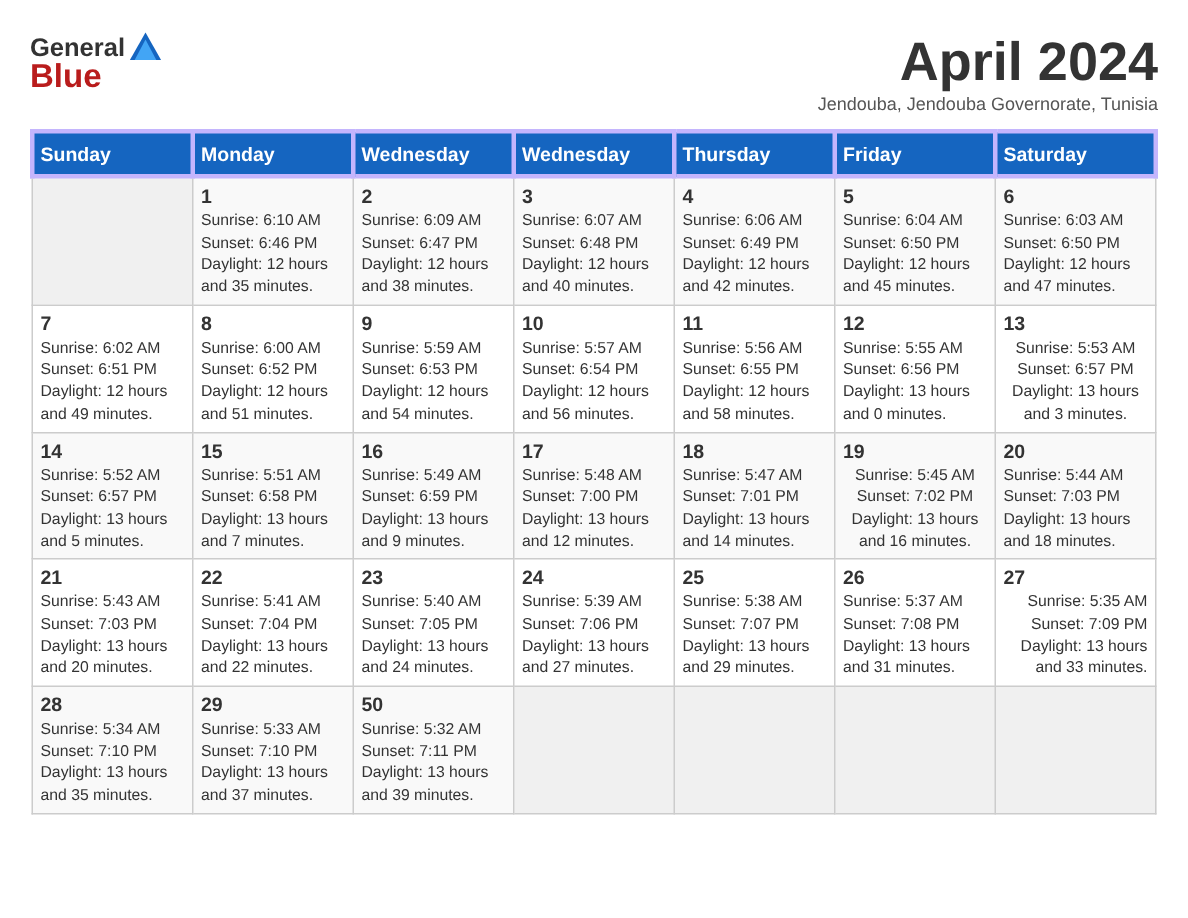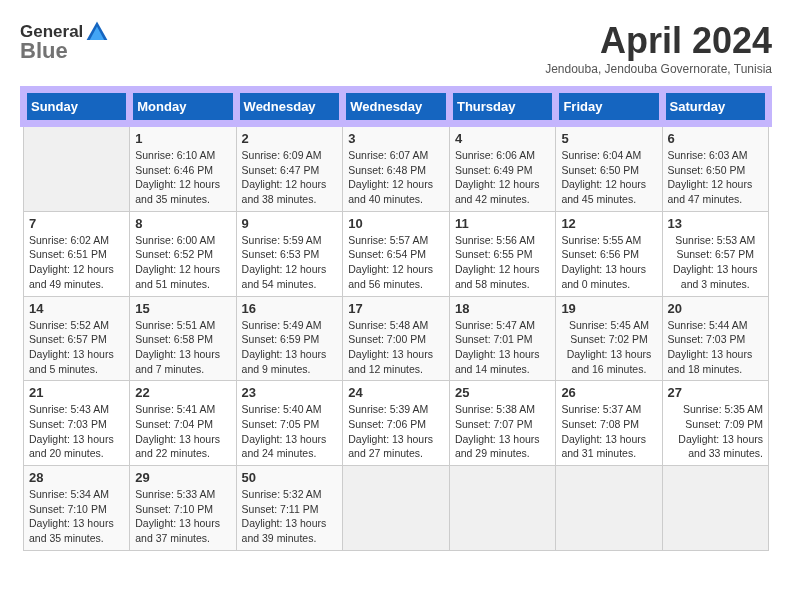--- a/index.html
+++ b/index.html
@@ -25,21 +25,21 @@
       display: flex;
       align-items: center;
       font-size: 17px;
       font-weight: bold;
       justify-content: center;
     }
     .logo-general {
       color: #333;
     }
     .logo-blue {
-      color: #737373;
+      color: #b91c1c;
     }
     .logo-icon {
       width: 24px;
       height: 24px;
       margin-left: 2px;
     }
     .title-area {
       text-align: right;
     }
     .month-title {
@@ -56,21 +56,21 @@
       border-collapse: collapse;
       font-size: 11px;
     }
     thead tr th {
       background-color: #1565c0;
       color: #fff;
       padding: 6px 4px;
       text-align: left;
       font-size: 13px;
       font-weight: bold;
-      border: 7px solid #c4b5fd;
+      border: 3px solid #c4b5fd;
     }
     tbody tr td {
       border: 1px solid #ccc;
       vertical-align: top;
       padding: 4px 5px;
       height: 80px;
       width: 107px;
       background: #fff;
     }
     tbody tr:nth-child(odd) td {

